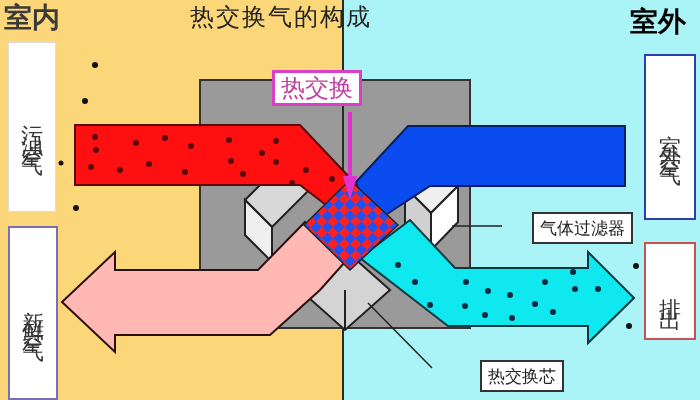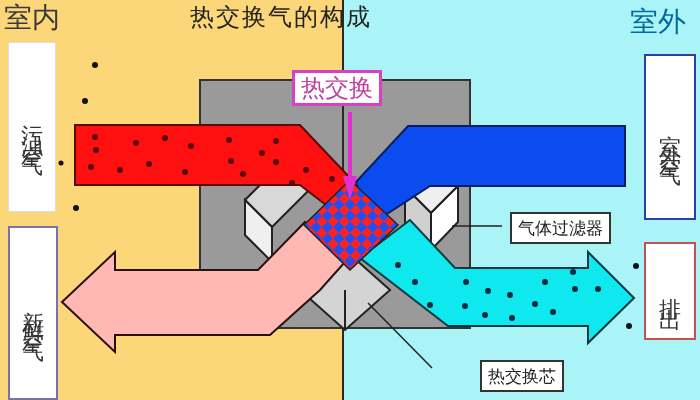--- a/index.html
+++ b/index.html
@@ -1,31 +1,31 @@
 <!DOCTYPE html>
 <html><head>
 <meta charset="utf-8">
 <style>
   html,body{margin:0;padding:0;}
   body{width:700px;height:400px;overflow:hidden;position:relative;font-family:"DejaVu Sans","Liberation Sans",sans-serif;}
   .bg-left{position:absolute;left:0;top:0;width:343px;height:400px;background:#fcd77a;}
   .bg-right{position:absolute;left:343px;top:0;width:357px;height:400px;background:#aaf4f8;}
   svg.diagram{position:absolute;left:0;top:0;}
-  .hdr{position:absolute;font-size:28px;line-height:32px;}
+  .hdr{position:absolute;font-size:28px;line-height:32px;font-weight:bold;}
   .hdr-left{left:4px;top:2px;color:#3a3a3a;}
-  .hdr-right{right:14px;top:6px;color:#0369a1;}
+  .hdr-right{right:14px;top:6px;color:#000000;}
   .title{position:absolute;left:190px;top:0px;font-size:24px;line-height:34px;color:#222;letter-spacing:2px;}
   .vlabel{position:absolute;background:#fff;writing-mode:vertical-rl;text-orientation:upright;font-size:22px;color:#333;text-align:center;letter-spacing:10px;display:flex;align-items:center;justify-content:center;box-sizing:border-box;}
   .lab-dirty{left:8px;top:42px;width:48px;height:170px;border:1px solid #ddd;}
   .lab-fresh{left:8px;top:226px;width:50px;height:174px;border:2px solid #7a70b0;}
   .lab-outdoor{left:644px;top:54px;width:52px;height:166px;border:2px solid #2a3faa;}
   .lab-exhaust{left:644px;top:242px;width:52px;height:98px;border:2px solid #c75050;}
-  .callout{position:absolute;background:#fff;font-size:24px;line-height:26px;color:#c040a0;border:3px solid #d840c8;padding:2px 6px;margin-left:20px;}
+  .callout{position:absolute;background:#fff;font-size:24px;line-height:26px;color:#c040a0;border:3px solid #d840c8;padding:2px 6px;}
   .tag{position:absolute;background:#fff;border:2px solid #333;font-size:17px;line-height:20px;color:#222;padding:4px 6px;}
-  .tag-filter{left:510px;top:212px;text-align:right;}
+  .tag-filter{left:532px;top:212px;text-align:right;}
   .tag-core{left:442px;top:360px;margin-left:38px;}
 </style>
 </head>
 <body>
 
 <div class="bg-left"></div>
 <div class="bg-right"></div>
 
 <svg class="diagram" width="700" height="400" viewBox="0 0 700 400">
   <defs>

